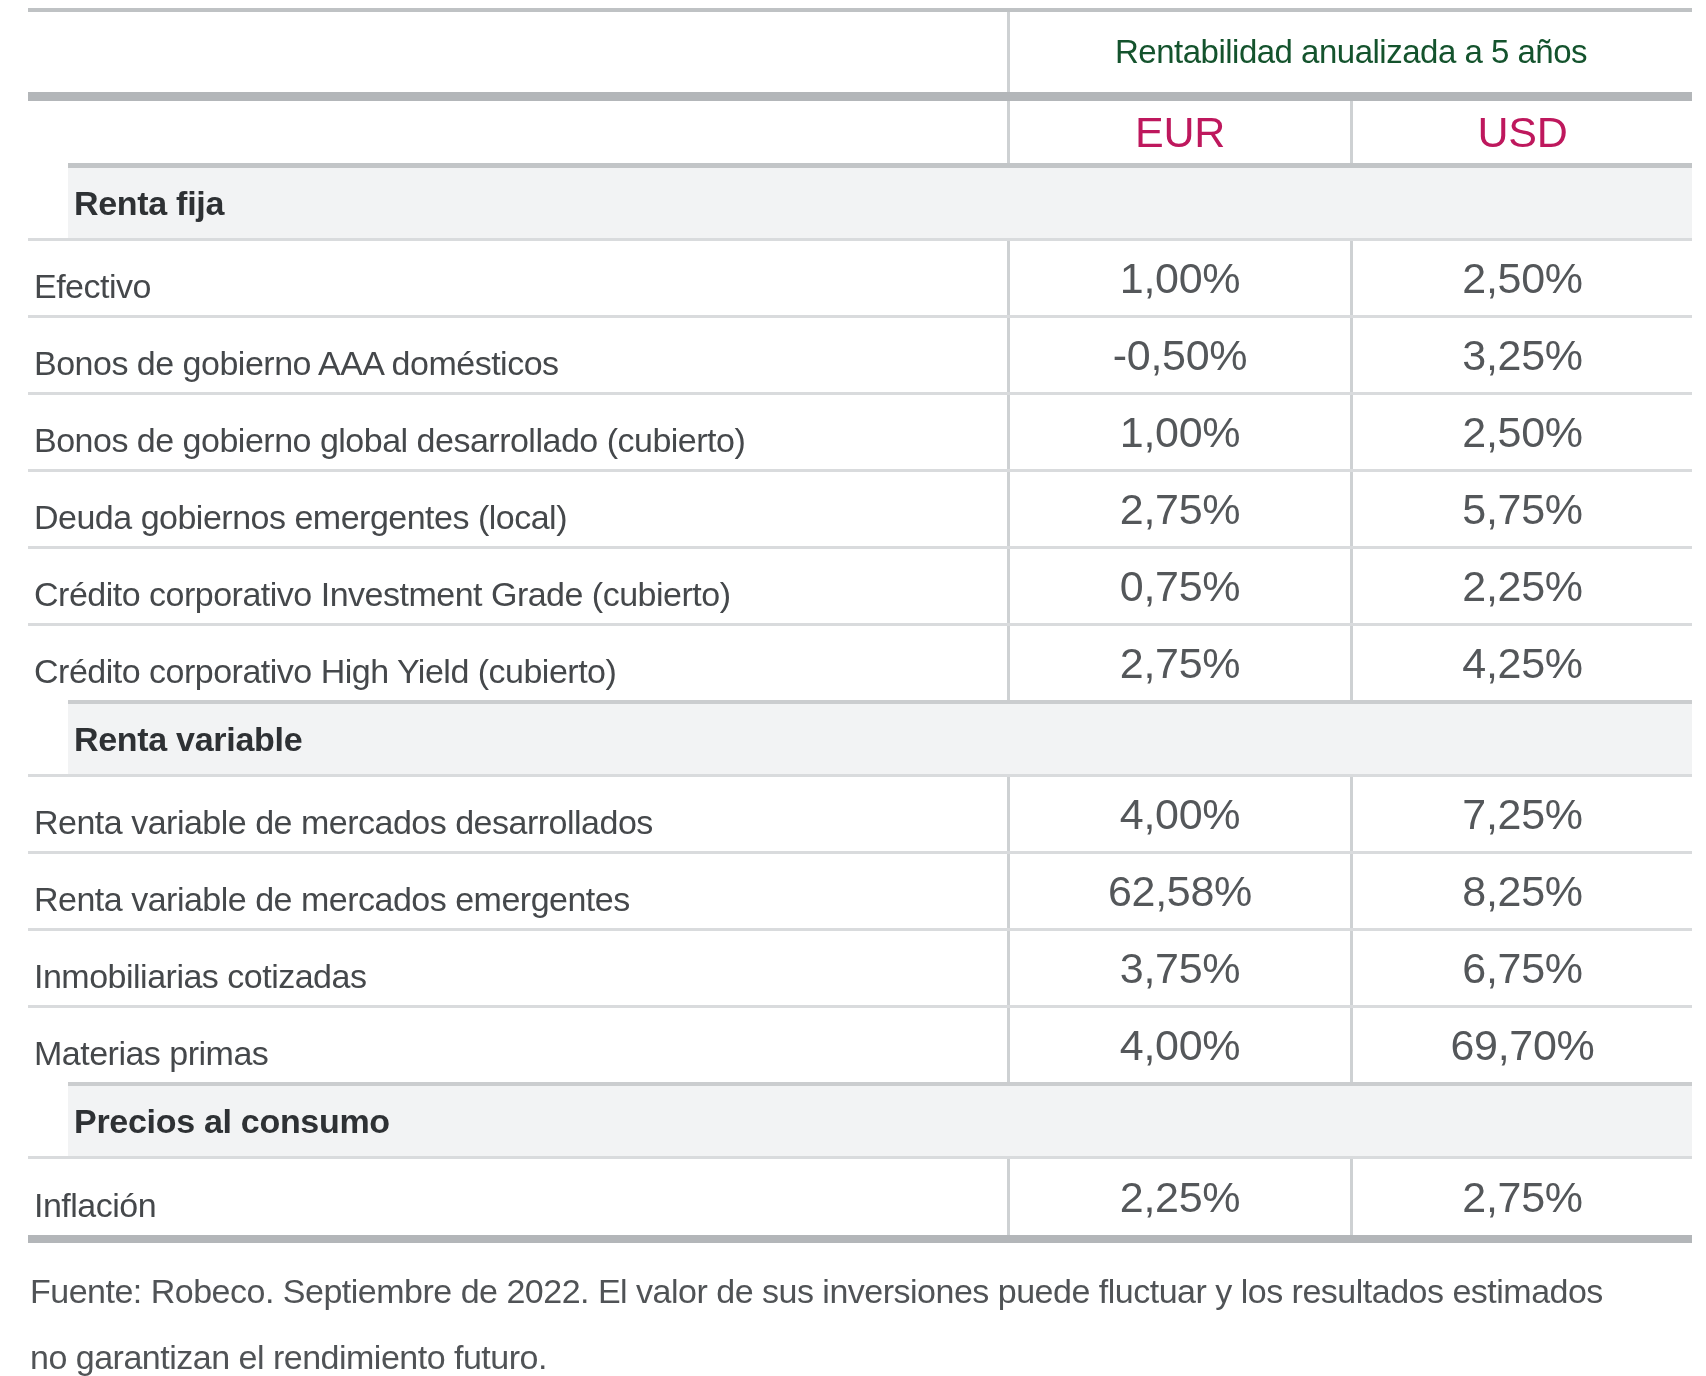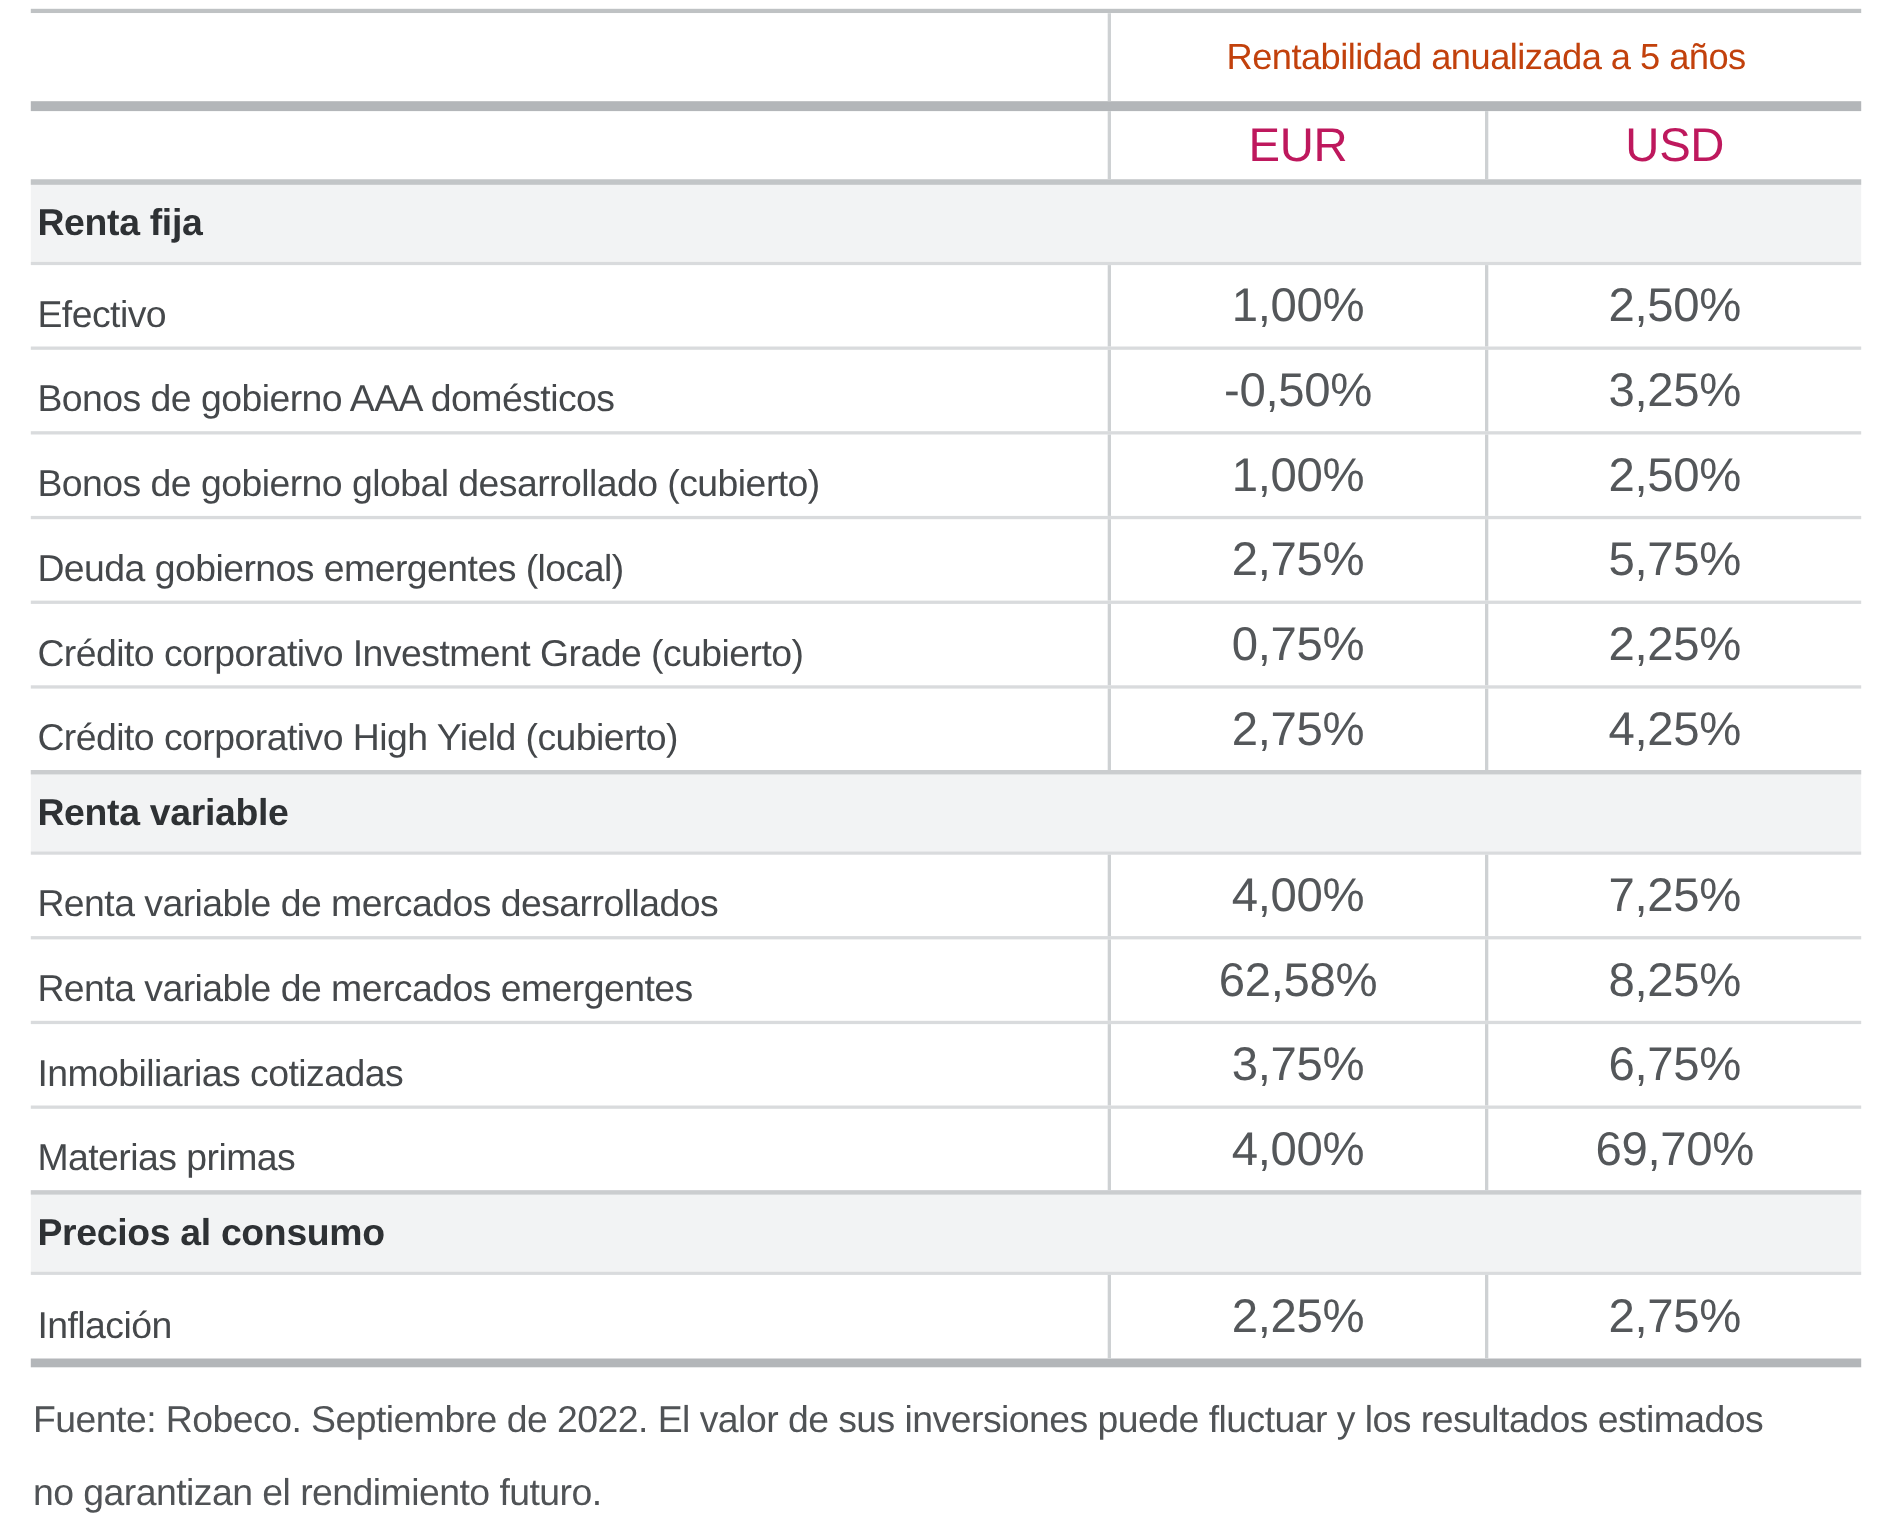--- a/index.html
+++ b/index.html
@@ -27,40 +27,41 @@
   
   .g-row { height: 80px; }
   .group-cell {
     grid-column: 2 / 4;
     height: 100%;
     display: flex;
     align-items: center;
     justify-content: center;
     border-left: 3px solid #ced1d3;
     font-size: 33px;
-    color: #c2410c;
+    color: #14532d;
     letter-spacing: -0.5px;
   }
   
   .h-row { height: 62px; border-top: 9px solid #b3b6b9; }
   .colhead-cell {
     height: 100%;
     display: flex;
     align-items: center;
     justify-content: center;
     border-left: 3px solid #ced1d3;
     font-size: 43px;
     color: #be185d;
     letter-spacing: -0.3px;
   }
   
   .s-row {
     height: 70px;
     background: #f2f3f4;
     border-top: 4px solid #cbcdcf;
+    margin-left: 40px;
   }
   .s-row.first-section { border-top: 5px solid #c2c5c7; }
   .section-label {
     grid-column: 1 / 4;
     padding-left: 6px;
     font-size: 34px;
     font-weight: 700;
     color: #2e3134;
     letter-spacing: -0.3px;
   }

